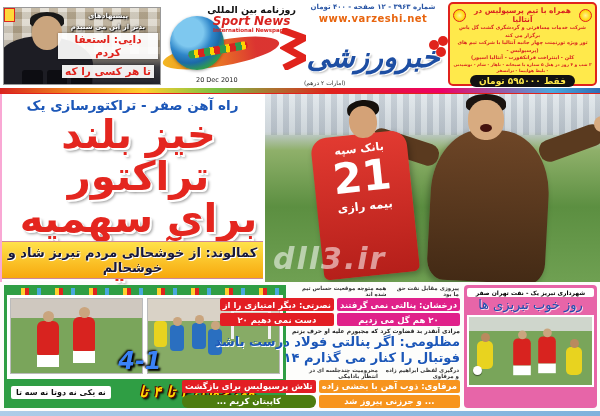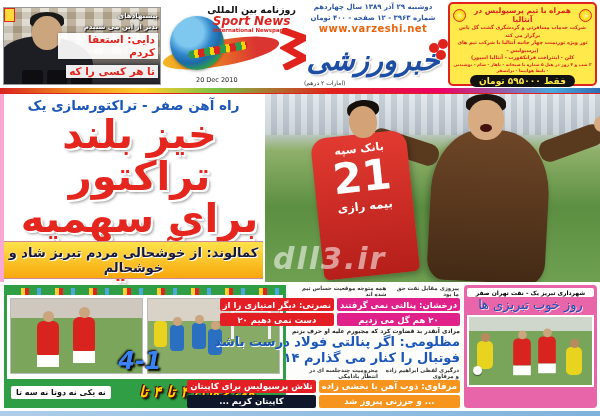--- a/index.html
+++ b/index.html
@@ -14,21 +14,21 @@
     background:linear-gradient(180deg,#cdc4b0 0%,#b3a893 40%,#8d8476 62%,#3a3a40 78%,#23232a 100%); border:1px solid #999; }
   .daei-photo .collage { position:absolute; inset:0 0 40% 0;
     background:repeating-linear-gradient(90deg, rgba(255,255,255,.35) 0 9px, rgba(160,140,110,.35) 9px 18px),
                repeating-linear-gradient(0deg, rgba(255,255,255,.25) 0 7px, rgba(120,110,90,.25) 7px 14px); }
   .daei-suit { position:absolute; left:-6px; bottom:-4px; width:95px; height:52px; background:#1d1d24; border-radius:45% 55% 0 0; }
   .daei-head { position:absolute; left:28px; top:8px; width:30px; height:34px; background:#caa57e; border-radius:48%; }
   .daei-hair { position:absolute; left:26px; top:4px; width:34px; height:16px; background:#191919; border-radius:50% 50% 30% 30%; }
   .mics { position:absolute; left:18px; bottom:0; width:70px; height:14px; display:flex; gap:4px; }
   .mics i { flex:1; background:#0d0d12; border-radius:3px 3px 0 0; }
   .corner-tag { position:absolute; left:0; top:0; width:11px; height:14px; background:#ffd83a; border:1px solid #e0231c; }
-  .daei-text { position:absolute; right:2px; top:3px; width:100px; direction:rtl; }
+  .daei-text { position:absolute; right:2px; top:3px; width:100px; direction:rtl; text-align:center; }
   .daei-text .wl { color:#fff; font-size:7px; font-weight:bold; text-shadow:0 0 2px #000,1px 1px 1px #000; line-height:1.5; }
   .daei-text .rl { display:inline-block; background:rgba(255,255,255,.92); color:#e0231c; font-size:10.5px; font-weight:bold;
     padding:0 3px; margin-top:1px; line-height:1.25; box-shadow:0 0 2px rgba(0,0,0,.4); }
 
   
   .globe-block { position:absolute; left:162px; top:2px; width:138px; height:84px; }
   .globe-title { position:absolute; right:4px; top:2px; direction:rtl; text-align:center; }
   .globe-title .fa { font-size:9.5px; font-weight:bold; color:#111; }
   .globe-title .en { color:#d8231f; font-size:12px; font-weight:bold; font-style:italic; line-height:1; }
   .globe-title .en2 { color:#d8231f; font-size:5.5px; font-weight:bold; }
@@ -39,21 +39,21 @@
     background:linear-gradient(90deg,#f2b211,#e86c12 45%,#d8231f 80%); transform:rotate(-10deg); opacity:.92; }
   .swoosh-dots { position:absolute; left:26px; top:44px; width:60px; height:8px;
     background:repeating-linear-gradient(90deg,#2e9a4f 0 6px,#ffd400 6px 10px,#d8231f 10px 16px); transform:rotate(-10deg); border-radius:4px; }
   .globe-date { position:absolute; left:34px; bottom:2px; font-size:6.5px; color:#222; }
   .logo-zigzag { position:absolute; right:-6px; top:26px; }
 
   
   .masthead { position:absolute; left:300px; top:2px; width:146px; height:84px; direction:rtl; }
   .mh-dates { text-align:center; color:#2a56a5; font-size:7px; font-weight:bold; line-height:1.5; }
   .mh-web { text-align:center; color:#e8650f; font-size:10px; font-weight:bold; letter-spacing:.5px; }
-  .mh-logo { position:relative; margin-top:11px; text-align:center; color:#1d4ea3; font-size:29px; font-weight:bold; font-style:italic;
+  .mh-logo { position:relative; margin-top:18px; text-align:center; color:#1d4ea3; font-size:29px; font-weight:bold; font-style:italic;
     text-shadow:1px 1px 0 #fff,2px 2px 2px rgba(0,0,0,.25); line-height:1.1; }
   .mh-dots { position:absolute; right:-2px; top:-6px; width:10px; height:10px; background:#e0231c; border-radius:50%;
     box-shadow:-9px 4px 0 #e0231c, -2px 11px 0 #e0231c; }
   .mh-note { position:absolute; left:4px; bottom:0; font-size:6px; color:#333; }
 
   
   .ad { position:absolute; left:448px; top:2px; width:149px; height:84px; background:#ffe94b; border:2px solid #e0231c;
     border-radius:5px; direction:rtl; padding:2px 3px; text-align:center; }
   .ad-titlerow { display:flex; align-items:center; gap:2px; }
   .starburst { width:13px; height:13px; border-radius:50%; background:radial-gradient(#fff48f,#ffd400 70%); border:1px solid #e0231c; flex:0 0 auto; }
@@ -62,21 +62,21 @@
   .ad-line.tiny { font-size:4.3px; }
   .ad-price { margin:1px auto; width:76%; background:#111; color:#ffe94b; font-size:9px; font-weight:bold; border-radius:6px; padding:1px 0; }
   .ad-site { text-align:right; color:#fff; font-size:4.5px; font-weight:bold; direction:ltr; }
   .ad-phone { margin:1px auto 0; width:94%; background:#e0231c; color:#fff; font-size:8.5px; font-weight:bold; border-radius:7px; padding:1.5px 0; }
 
   .divider { position:absolute; left:0; top:88px; width:600px; height:5px;
     background:linear-gradient(90deg,#d8231f,#f08a1d 12%,#ffd02e 24%,#7ac143 36%,#e0231c 55%,#e06,#49a8de 92%,#2f6db5); }
 
   
   .main { position:absolute; left:0; top:93px; width:600px; height:188px; border-top:1px solid #e0231c; background:#fff; }
-  .headline-col { position:absolute; left:0; top:0; width:263px; height:188px; border-left:4px solid #f9a8d4; padding-top:3px; }
+  .headline-col { position:absolute; left:0; top:0; width:263px; height:188px; border-left:2px solid #f9a8d4; padding-top:3px; }
   .kicker { text-align:center; color:#1c57b8; font-size:13.5px; font-weight:bold; direction:rtl; }
   .headline { text-align:center; color:#e4261f; font-weight:bold; font-size:40px; line-height:1.05; direction:rtl;
     text-shadow:1px 1px 0 #fff, 2px 2px 0 #fff, 3px 3px 3px rgba(0,0,0,.4);padding-left:12px; }
   .kamalvand { position:absolute; left:0; bottom:3px; width:100%; background:linear-gradient(180deg,#ffe24a,#f7a80d);
     border-top:1px solid #c89; border-bottom:1px solid #c89; text-align:center; direction:rtl;
     color:#17173a; font-size:13px; font-weight:bold; padding:3px 2px; text-shadow:0 0 2px #fff,1px 1px 0 #fff; }
 
   .main-photo { position:absolute; left:265px; top:0; width:335px; height:188px; overflow:hidden;
     background:linear-gradient(180deg,#dde4e9 0%,#c3ccd2 20%,#8fb06a 30%,#5c8f41 60%,#6fa052 100%); }
   .crowd { position:absolute; inset:0 0 78% 0; background:repeating-linear-gradient(90deg, rgba(255,255,255,.35) 0 6px, rgba(90,100,120,.3) 6px 12px); opacity:.5; }
@@ -126,21 +126,21 @@
     text-shadow:1px 1px 0 #5a0000, -1px -1px 0 #5a0000, 2px 2px 2px #000; white-space:nowrap; }
 
   .mid-col { position:absolute; left:292px; top:1px; width:168px; height:124px; direction:rtl; display:flex; flex-direction:column; gap:1px; }
   .small-row { display:flex; justify-content:space-between; gap:3px; color:#333; font-size:5.5px; font-weight:bold; padding:0 1px; }
   .chip-grid { display:flex; gap:3px; }
   .chip-col { flex:1; display:flex; flex-direction:column; gap:2px; }
   .chip { color:#fff; font-size:8.5px; font-weight:bold; text-align:center; padding:1.5px 3px; border-radius:2px; white-space:nowrap; overflow:hidden; }
   .chip.magenta { background:#e0218a; }
   .chip.red { background:#e31e24; }
   .chip.orange { background:#f7941d; }
-  .chip.purple { background:#0f172a; }
+  .chip.purple { background:#4d7c0f;border-radius:6px; }
   .small-center { text-align:center; color:#222; font-size:6px; font-weight:bold; }
   .blue-line { text-align:center; color:#1c57b8; font-size:13px; font-weight:bold; line-height:1.15;
     text-shadow:1px 1px 0 #fff; white-space:nowrap; }
 
   .right-box { position:absolute; left:464px; top:1px; width:133px; height:123px; background:#e765a8; border-radius:4px;
     padding:3px; direction:rtl; }
   .rb-kicker { background:#fff; color:#000; font-size:6px; font-weight:bold; text-align:center; border-radius:2px; padding:1px 0; }
   .rb-head { text-align:center; color:#1c4fb0; font-size:13px; font-weight:normal; line-height:1.2; text-shadow:1px 1px 0 rgba(255,255,255,.7); }
   .rb-photo { margin-top:2px; height:72px; border:2px solid #fff; position:relative; overflow:hidden;
     background:linear-gradient(180deg,#cfd6cc 0 20%,#7cא 0, #79a55a 20% 100%); background:linear-gradient(180deg,#cfd6cc 0 20%,#79a55a 20% 100%); }
@@ -190,21 +190,20 @@
         <div class="en2">International Newspaper</div>
       </div>
       <div class="globe-date">20 Dec 2010</div>
       <svg class="logo-zigzag" width="26" height="42" viewBox="0 0 26 42">
         <path d="M2 2 L24 10 L6 20 L24 30 L4 40" stroke="#e0231c" stroke-width="7" fill="none"></path>
       </svg>
     </div>
 
     <div class="masthead">
       <div class="mh-dates">
-        <div>دوشنبه ۲۹ آذر ۱۳۸۹ سال چهاردهم</div>
         <div>شماره ۳۹۶۳ - ۱۲ صفحه - ۴۰۰ تومان</div>
       </div>
       <div class="mh-web">www.varzeshi.net</div>
       <div class="mh-logo">خبرورزشی<span class="mh-dots"></span></div>
       <div class="mh-note">(امارات ۲ درهم)</div>
     </div>
 
     <div class="ad">
       <div class="ad-titlerow">
         <span class="starburst"></span>
@@ -298,21 +297,21 @@
       <div class="small-row">
         <span>درگیری لفظی ابراهیم زاده و مرفاوی</span>
         <span>محرومیت چندجلسه ای در انتظار بادامکی</span>
       </div>
       <div class="chip-grid">
         <div class="chip-col">
           <div class="chip orange">مرفاوی: ذوب آهن با بخشی زاده</div>
           <div class="chip orange">... و جرزنی پیروز شد</div>
         </div>
         <div class="chip-col">
-          <div class="chip red">تلاش پرسپولیس برای کاپیتان</div>
+          <div class="chip red">تلاش پرسپولیس برای بازگشت</div>
           <div class="chip purple">کاپیتان کریم ...</div>
         </div>
       </div>
     </div>
 
     <div class="right-box">
       <div class="rb-kicker">شهرداری تبریز یک - نفت تهران صفر</div>
       <div class="rb-head">روز خوب تبریزی ها</div>
       <div class="rb-photo">
         <div class="yellow-p yp1"></div>

